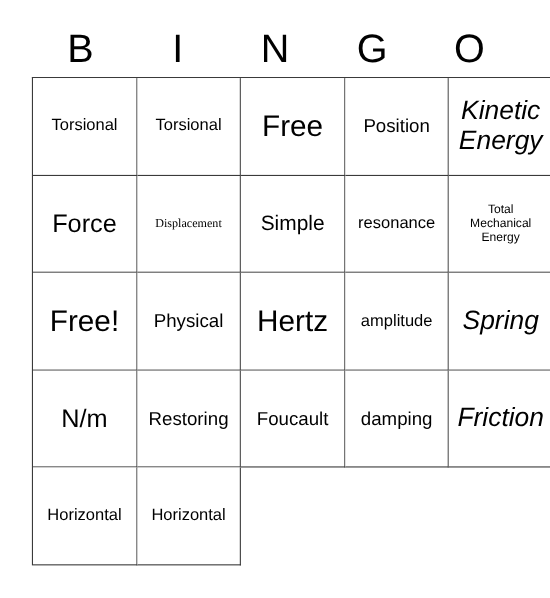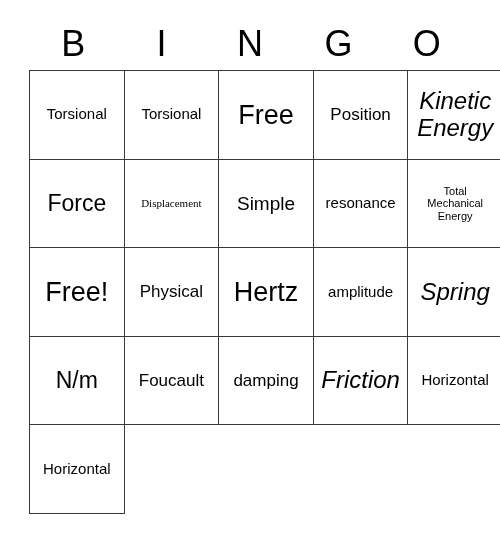--- a/index.html
+++ b/index.html
@@ -150,20 +150,23 @@
       <div class="cell">
         <span class="cell-text sz-m">amplitude</span>
       </div>
       <div class="cell">
         <span class="cell-text sz-l">Spring</span>
       </div>
       <div class="cell">
         <span class="cell-text sz-huge">N/m</span>
       </div>
       <div class="cell">
+        <span class="cell-text sz-ml">Restoring</span>
+      </div>
+      <div class="cell">
         <span class="cell-text sz-ml">Foucault</span>
       </div>
       <div class="cell">
         <span class="cell-text sz-ml">damping</span>
       </div>
       <div class="cell">
         <span class="cell-text sz-l">Friction</span>
       </div>
       <div class="cell">
         <span class="cell-text sz-m">Horizontal</span>

